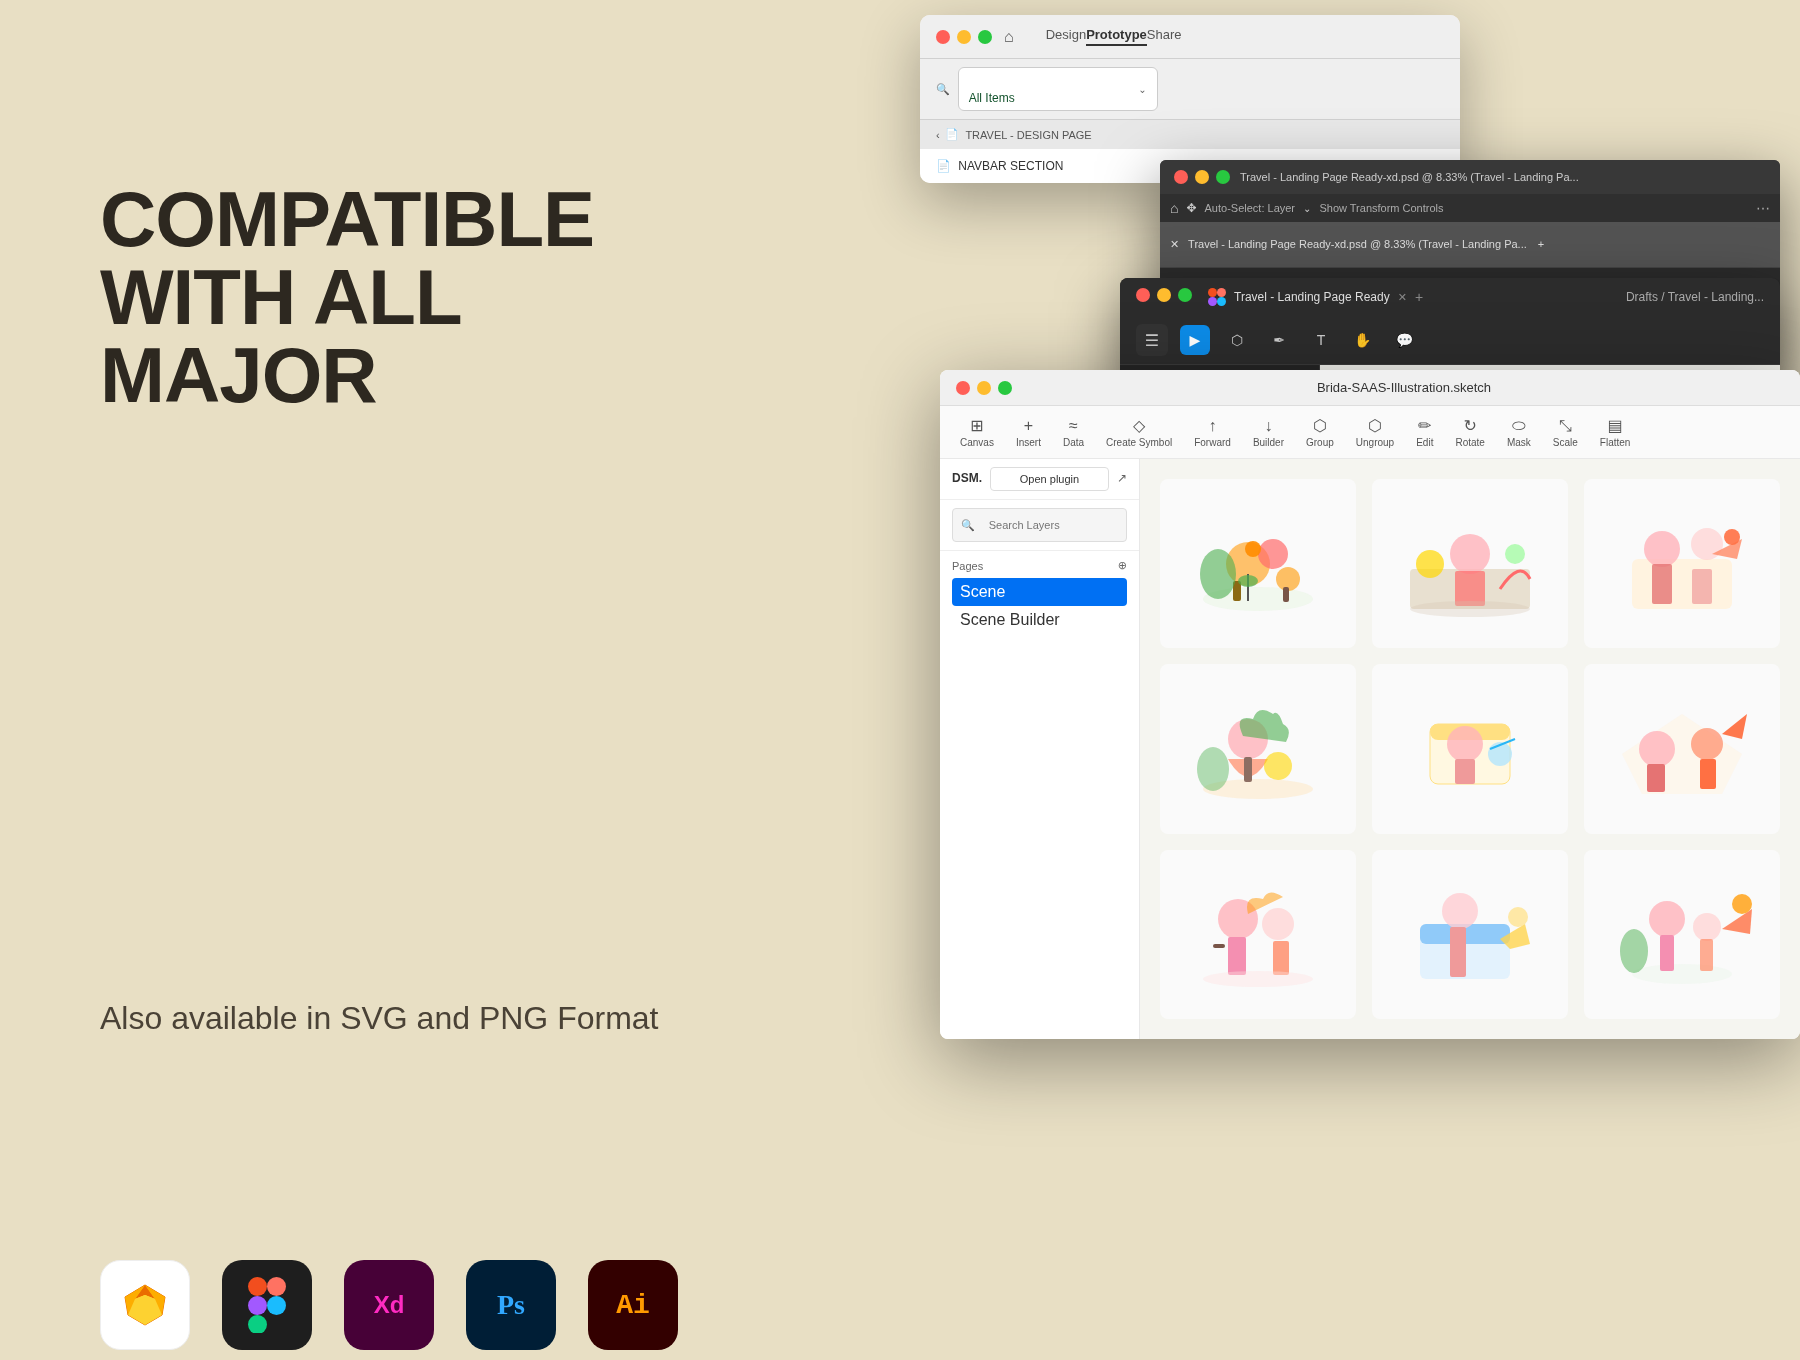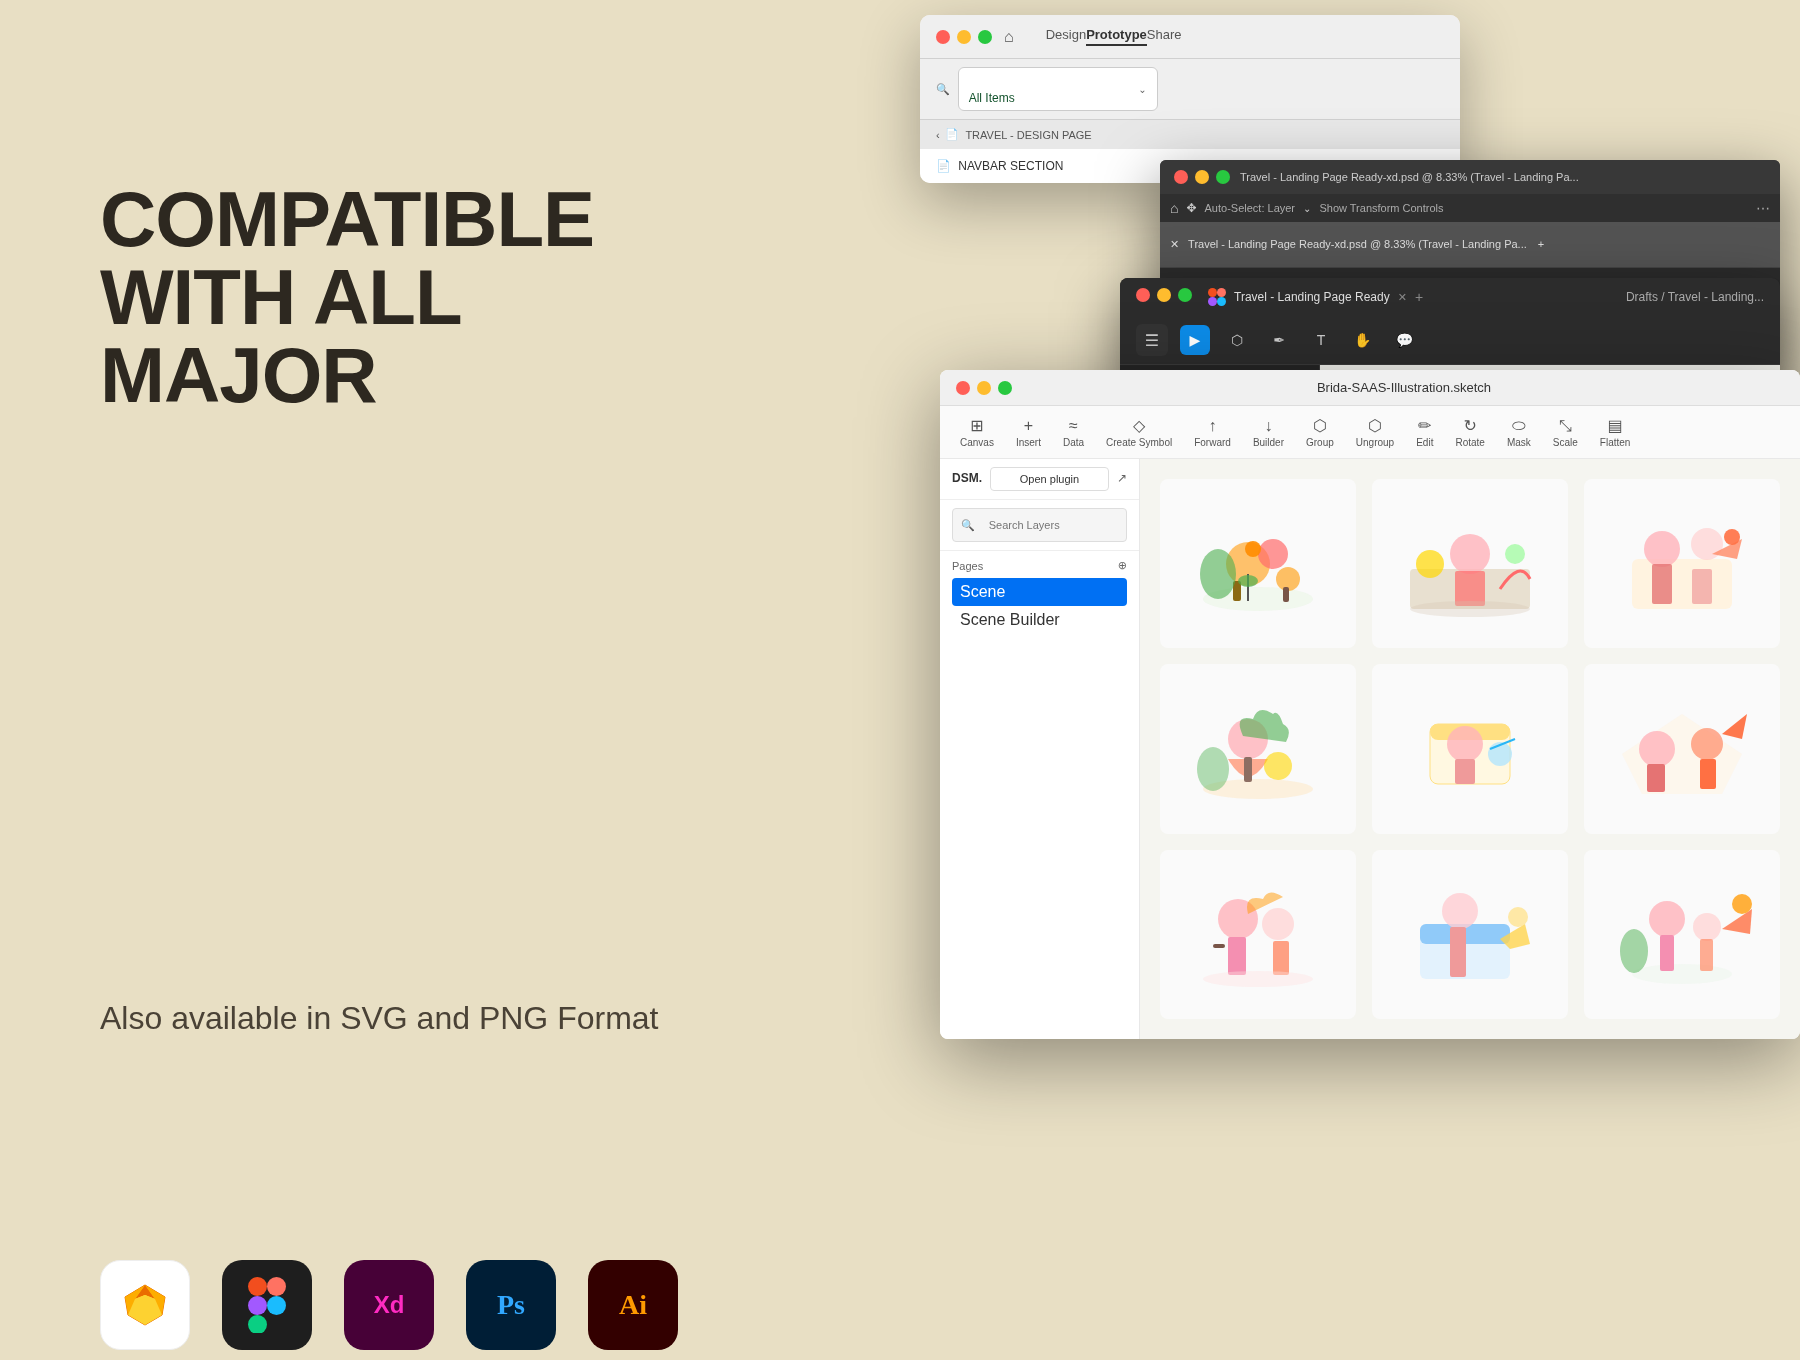--- a/index.html
+++ b/index.html
@@ -453,21 +453,21 @@
       font-size: 28px;
       font-weight: 900;
       color: #31a8ff;
       font-family: Georgia, serif;
     }
 
     .ai-logo {
       font-size: 28px;
       font-weight: 900;
       color: #ff9a00;
-      font-family: Liberation Serif, serif;
+      font-family: Liberation Mono, monospace;
     }
 
     .home-icon { font-size: 16px; color: #555; }
   </style>
 </head>
 <body>
 
 <div style="width:100%;height:100%;background:#e8dfc4;position:absolute;top:0;left:0;"></div>
 
 <div class="left-section">

